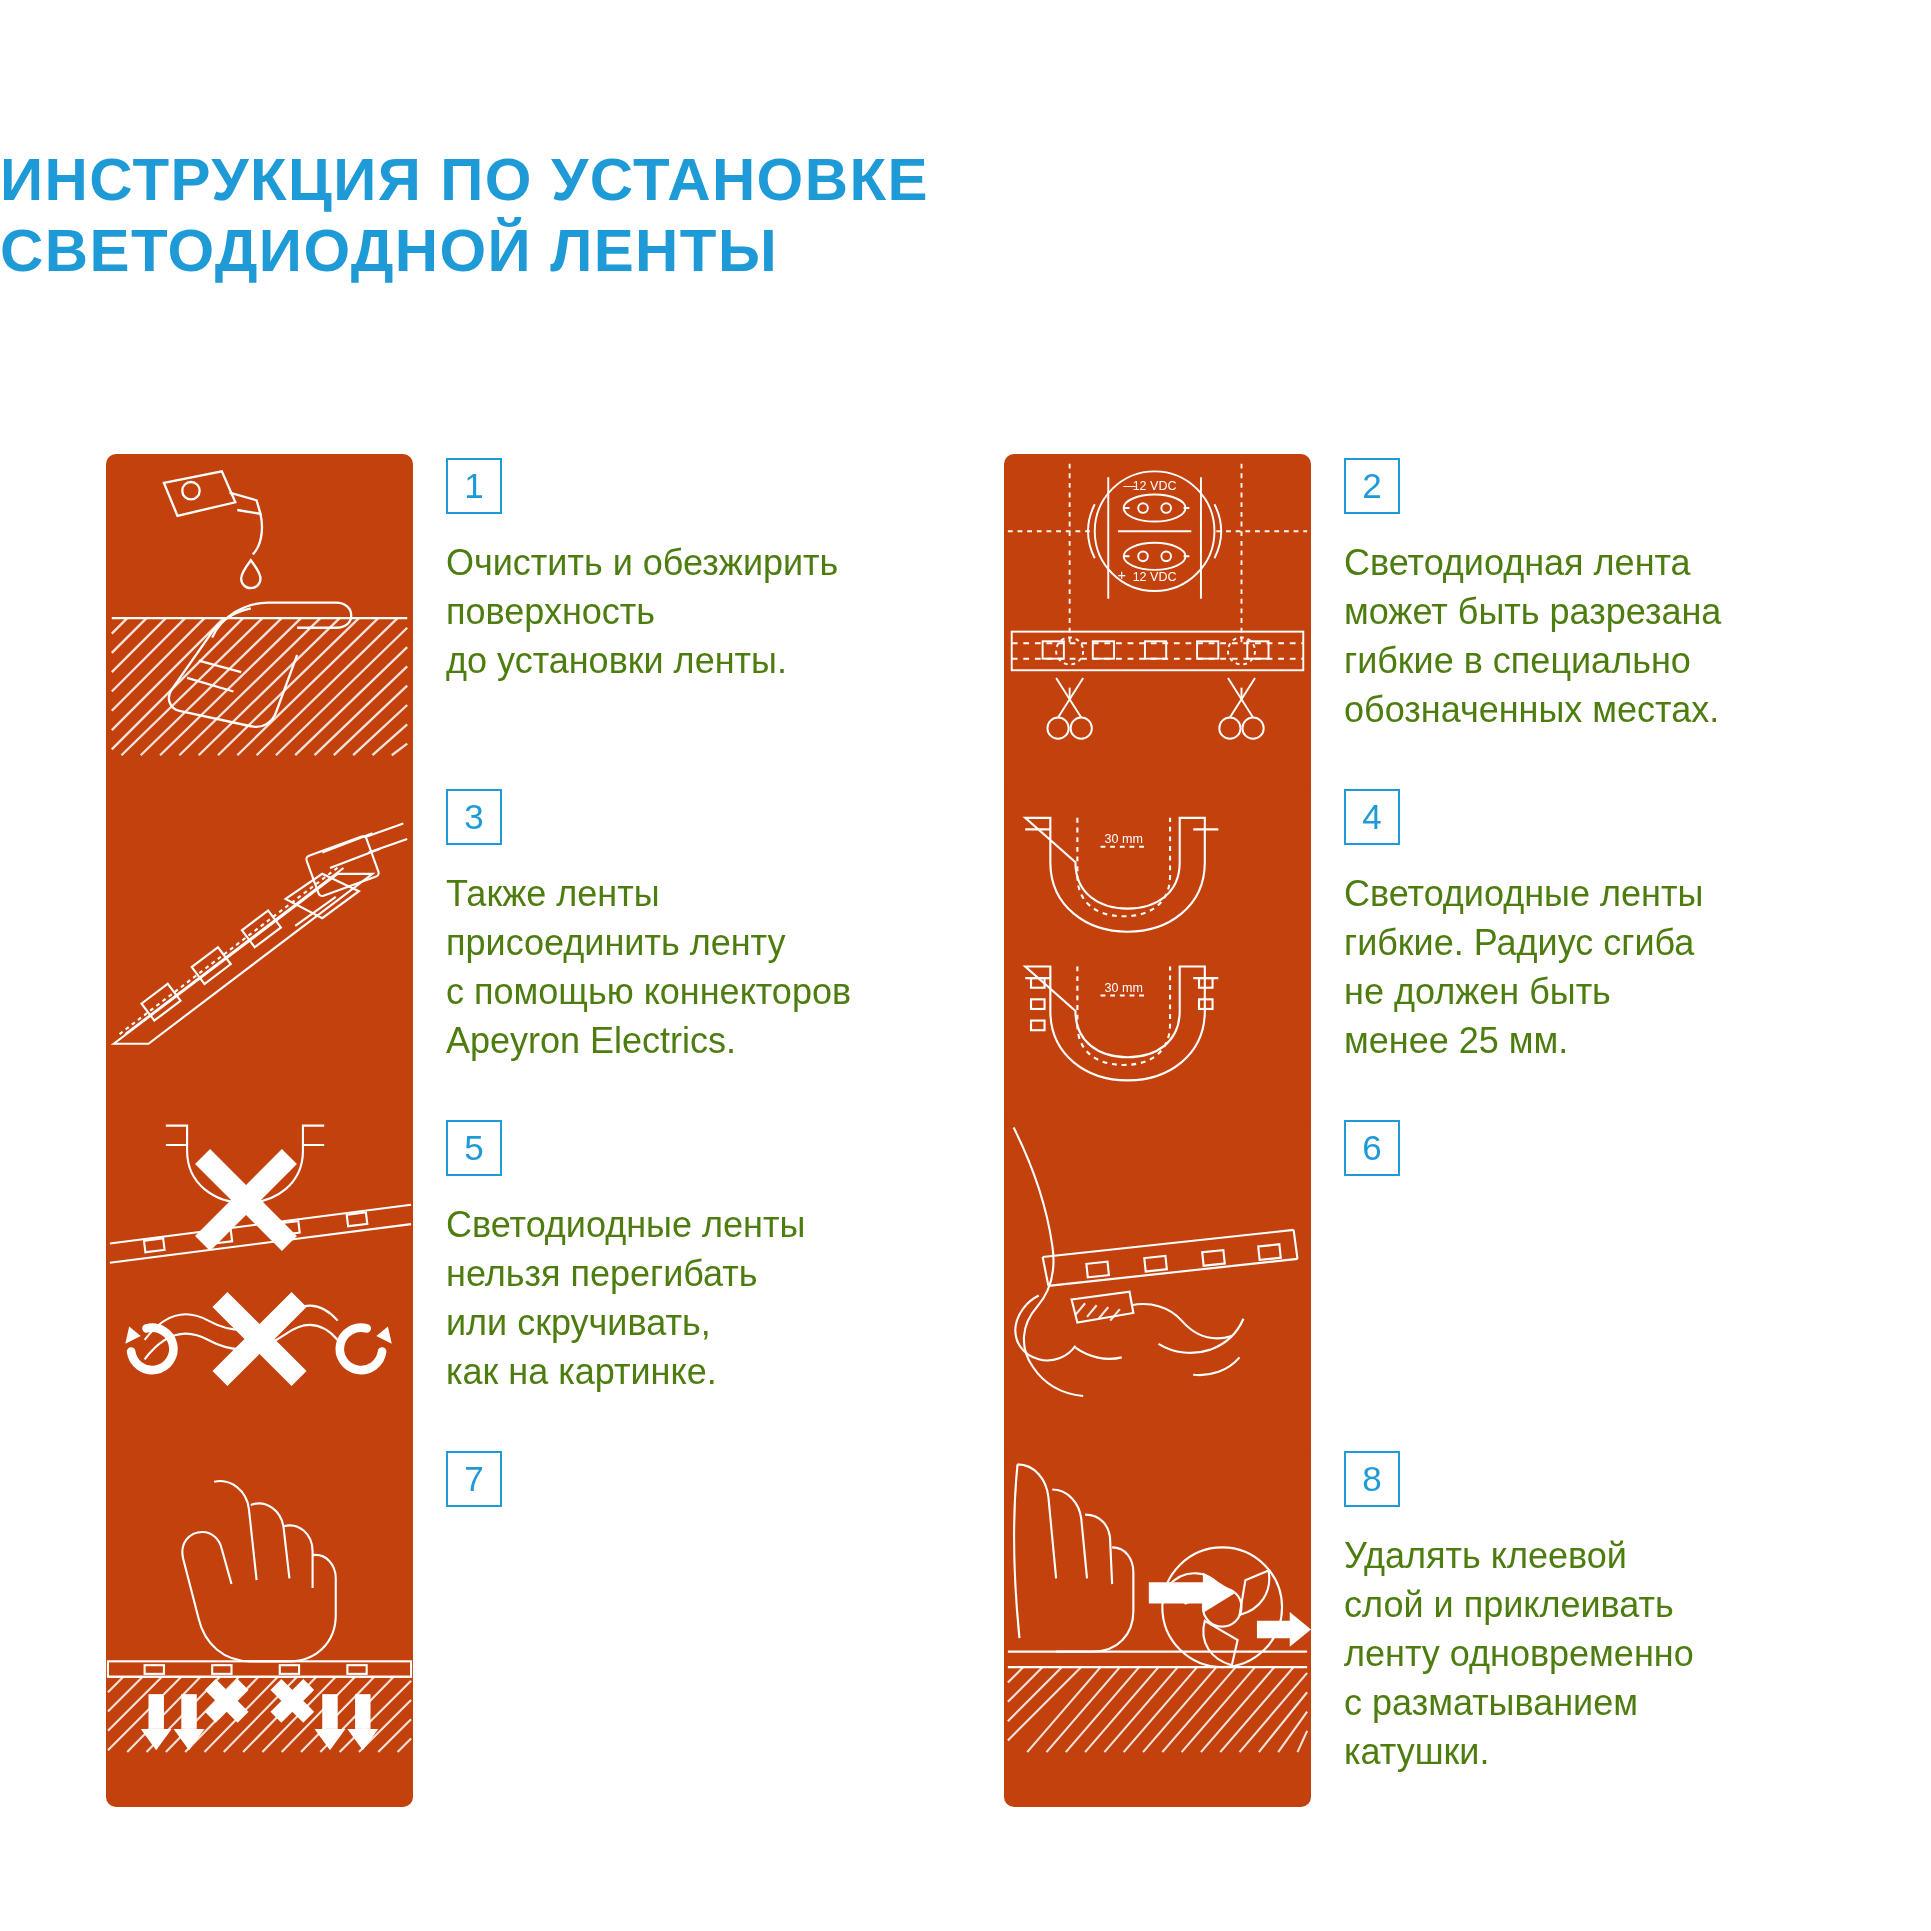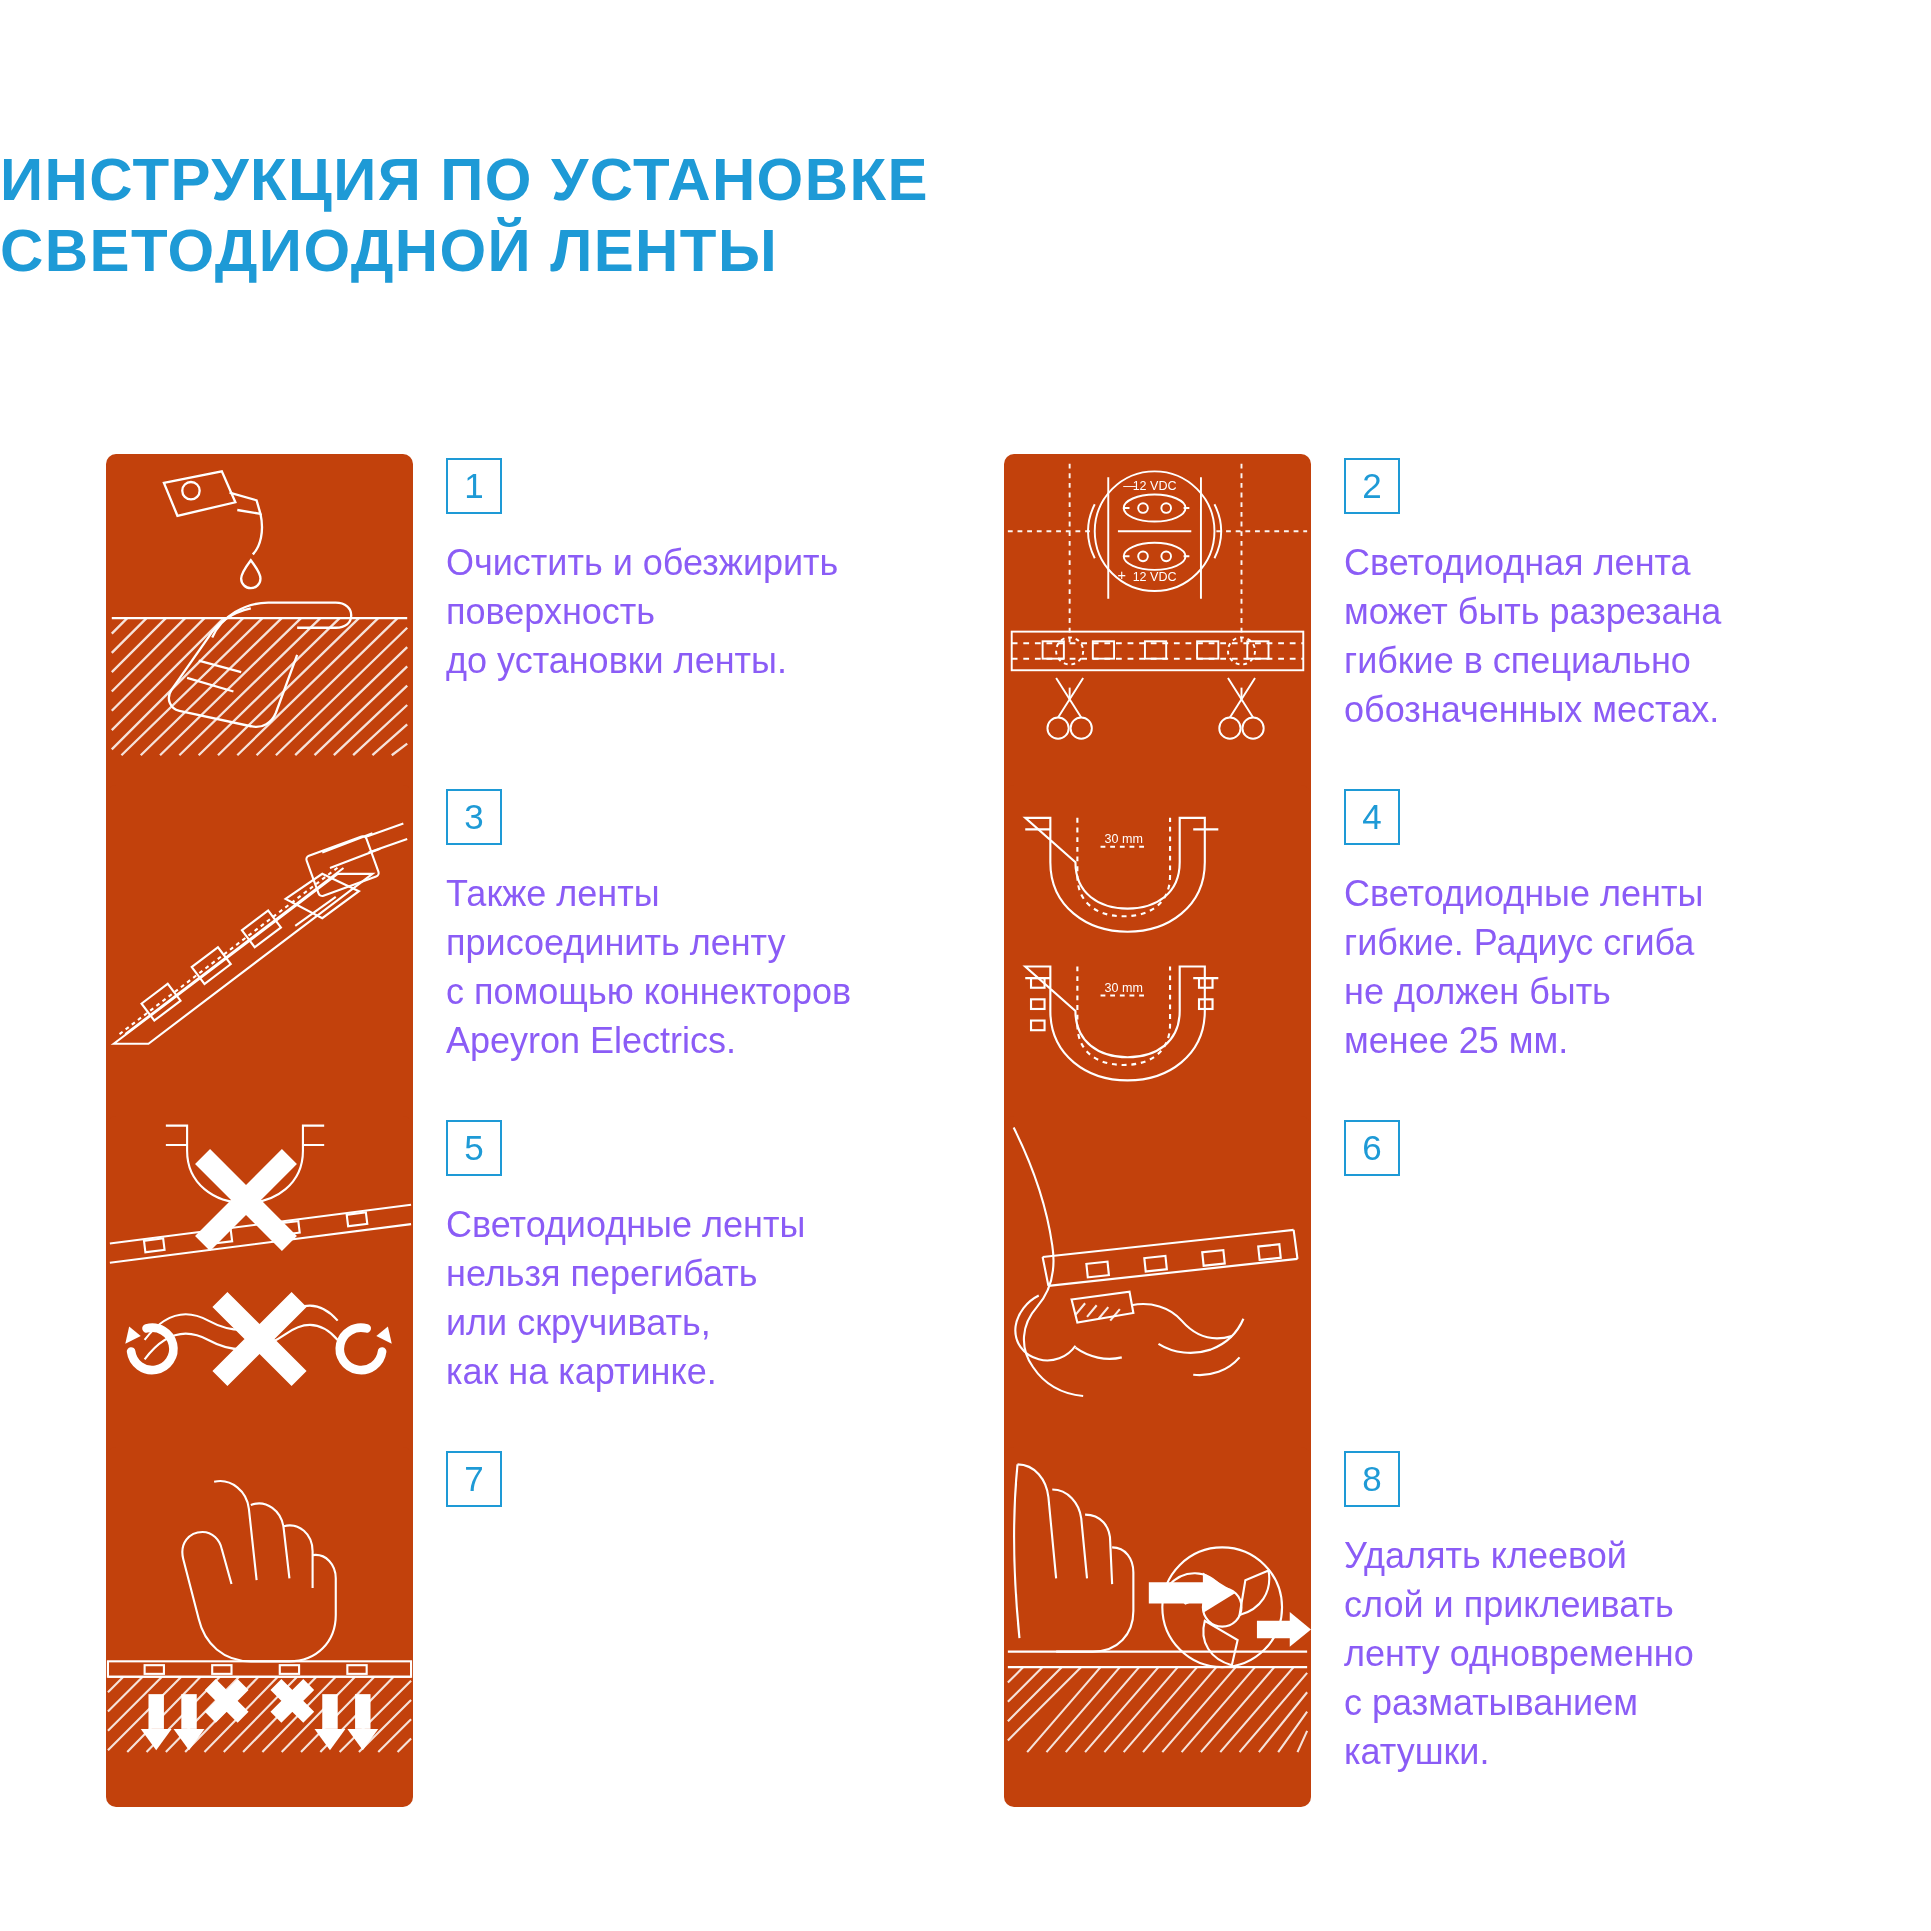--- a/index.html
+++ b/index.html
@@ -75,21 +75,21 @@
     font-size: 35px;
     display: flex;
     align-items: center;
     justify-content: center;
     box-sizing: border-box;
     margin-bottom: 25px;
   }
   .caption {
     font-size: 36px;
     line-height: 1.36;
-    color: #8b5cf6;
+    color: #4d7c0f;
     white-space: pre-line;
     max-width: 541px;
   }
 </style>
 </head>
 <body>
 
 <div class="page">
 
   <div class="title">

